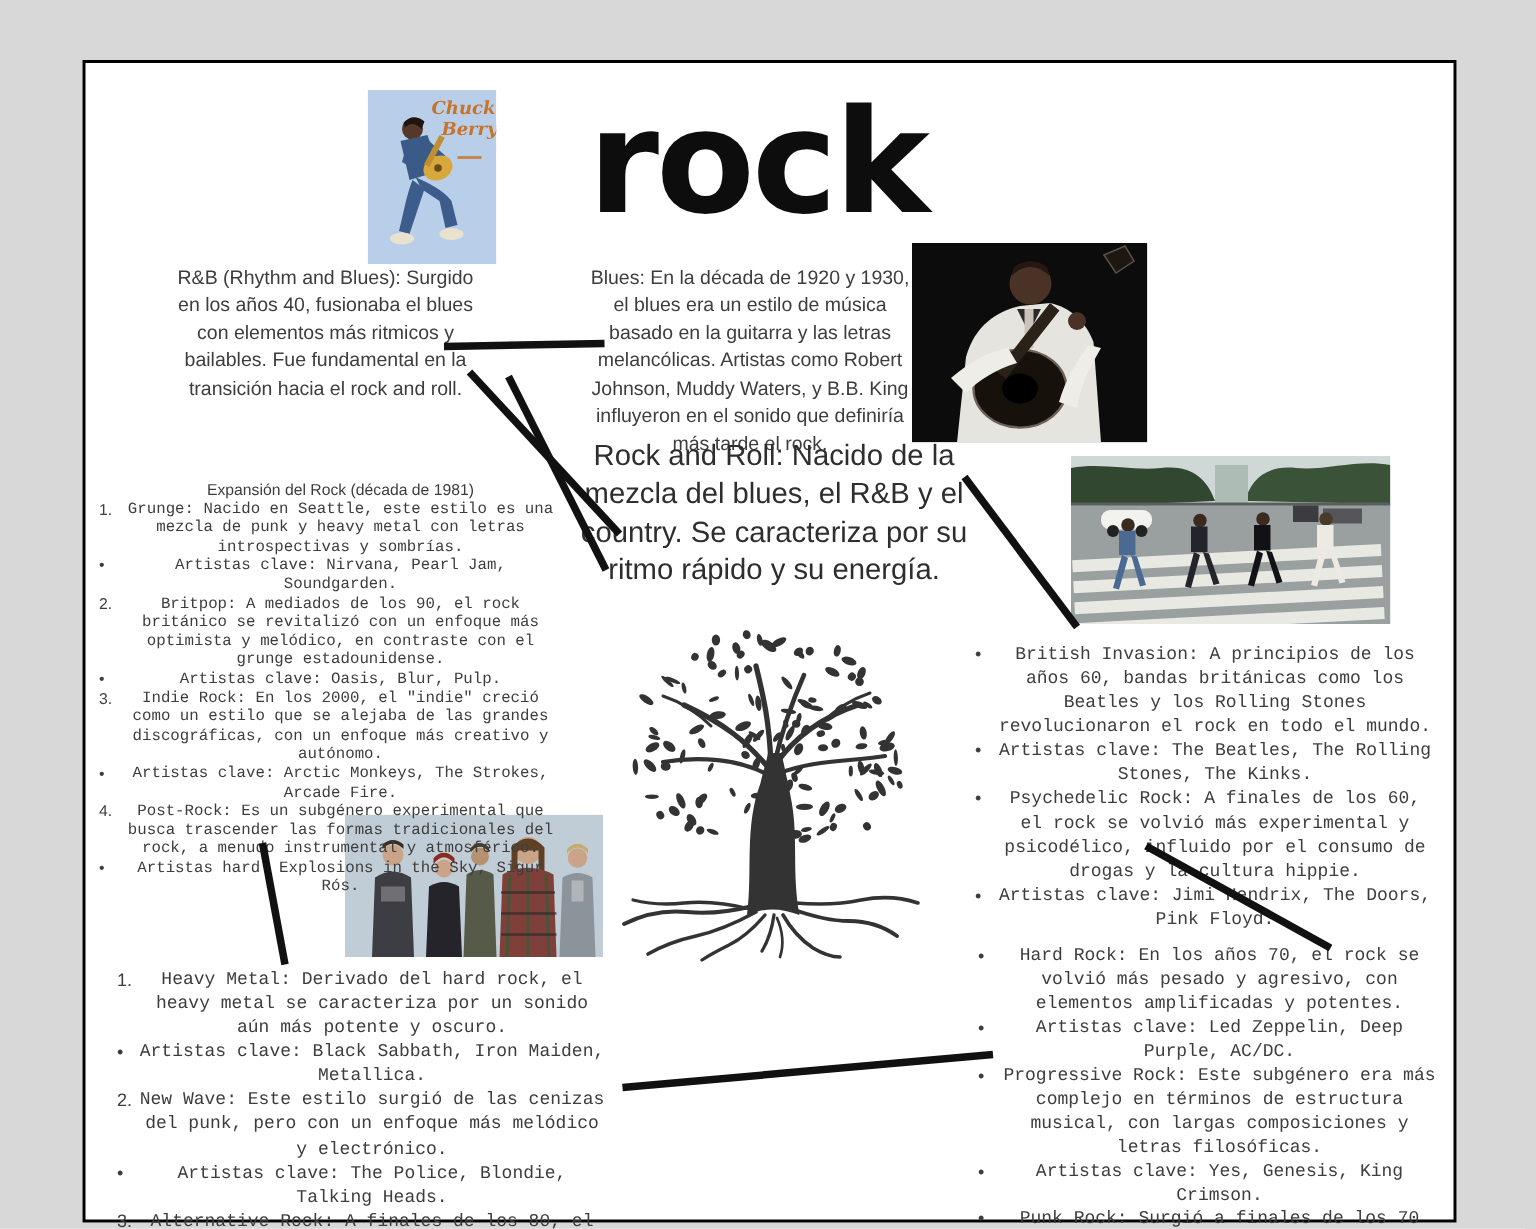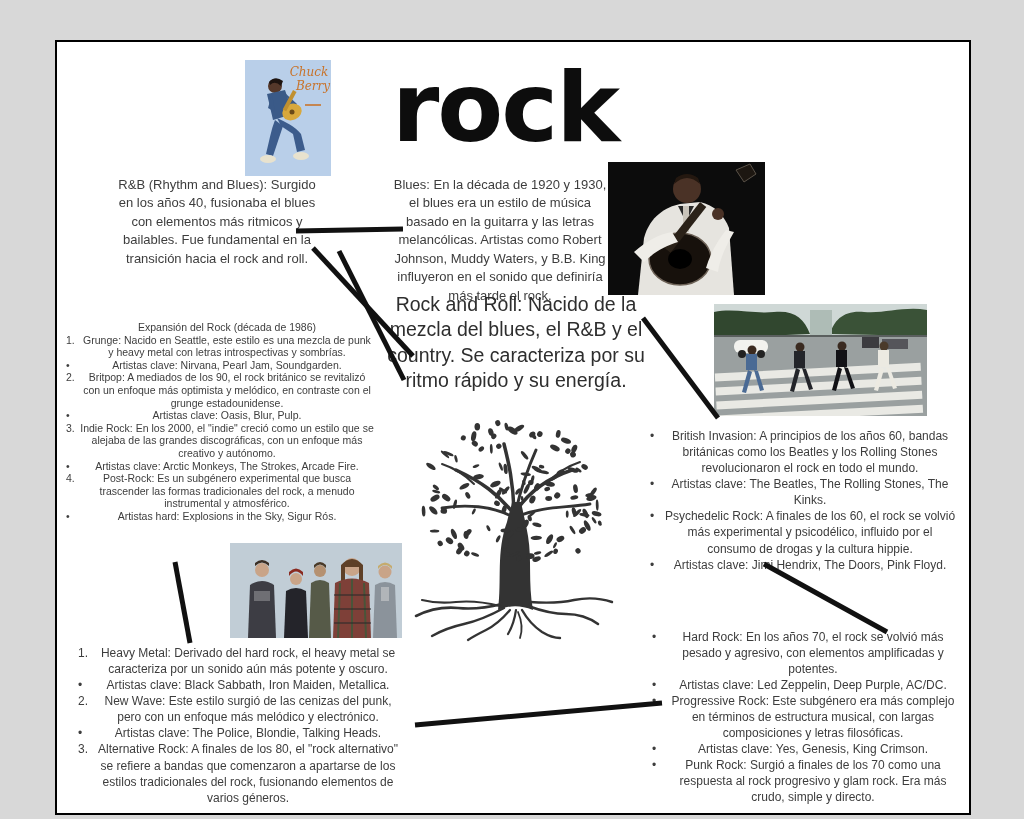--- a/index.html
+++ b/index.html
@@ -13,34 +13,34 @@
   .rnb{left:118px;top:176px;width:198px;font-size:13px;line-height:1.42;text-align:center;}
   .blues{left:388px;top:176px;width:224px;font-size:13px;line-height:1.42;}
   .rnr{left:385px;top:292px;width:262px;font-size:19.5px;line-height:1.3;color:#2e2e2e;}
   .expansion{left:64px;top:321px;width:326px;font-size:10.5px;line-height:1.2;}
   .expansion .hd{text-align:center;}
   .sixties{left:648px;top:428px;width:324px;font-size:12px;line-height:1.34;}
   .eighties{left:76px;top:645px;width:344px;font-size:12px;line-height:1.34;}
   .seventies{left:650px;top:630px;width:326px;font-size:12px;line-height:1.33;}
   .li{position:relative;}
   .li .marker{position:absolute;left:2px;top:0;}
-  .li .li-text{display:block;text-align:center;padding:0 16px;}
+  .li .li-text{display:block;text-align:center;padding:0 16px;font-family:Liberation Mono, monospace;}
   .img-frame{position:absolute;overflow:hidden;}
   svg{display:block;}
   #connector-layer{position:absolute;left:0;top:0;pointer-events:none;}
 </style>
 </head>
 <body>
 
 <div class="stage">
   <div class="canvas"></div>
 
   <div class="abs title">rock</div>
 
-  <div class="img-frame" style="left:245px;top:60px;width:86px;height:124px;">
+  <div class="img-frame" style="left:245px;top:60px;width:86px;height:124px;font-weight:bold;">
     <svg width="86" height="116" viewBox="0 0 86 116">
       <rect x="0" y="0" width="86" height="116" fill="#b9cfe9"></rect>
       <text x="64" y="16" text-anchor="middle" font-family="DejaVu Serif, serif" font-style="italic" font-size="12" fill="#c8732a">Chuck</text>
       <text x="68" y="30" text-anchor="middle" font-family="DejaVu Serif, serif" font-style="italic" font-size="12" fill="#c8732a">Berry</text>
       <rect x="60" y="44" width="16" height="2" fill="#c8732a" opacity="0.8"></rect>
 
       <circle cx="30" cy="26" r="7" fill="#55382a"></circle>
       <path d="M24,22 Q30,15 38,21 L36,26 Q30,20 25,25 Z" fill="#1e1410"></path>
       <path d="M22,34 L40,30 L48,54 L28,60 Z" fill="#3a5a88"></path>
       <path d="M27,34 L23,48 L30,52 Z" fill="#3a5a88"></path>
@@ -309,21 +309,21 @@
     </svg>
   </div>
 
   <div class="abs tblock rnb">R&amp;B (Rhythm and Blues): Surgido en los años 40, fusionaba el blues con elementos más ritmicos y bailables. Fue fundamental en la transición hacia el rock and roll.</div>
 
   <div class="abs tblock blues">Blues: En la década de 1920 y 1930, el blues era un estilo de música basado en la guitarra y las letras melancólicas. Artistas como Robert Johnson, Muddy Waters, y B.B. King influyeron en el sonido que definiría más tarde el rock.</div>
 
   <div class="abs tblock rnr">Rock and Roll: Nacido de la mezcla del blues, el R&amp;B y el country. Se caracteriza por su ritmo rápido y su energía.</div>
 
   <div class="abs tblock expansion">
-    <div class="hd">Expansión del Rock (década de 1986)</div>
+    <div class="hd">Expansión del Rock (década de 1981)</div>
     <div class="li">
         <span class="marker">1.</span>
         <span class="li-text">Grunge: Nacido en Seattle, este estilo es una mezcla de punk y heavy metal con letras introspectivas y sombrías.</span>
       </div>
     <div class="li">
         <span class="marker">•</span>
         <span class="li-text">Artistas clave: Nirvana, Pearl Jam, Soundgarden.</span>
       </div>
     <div class="li">
         <span class="marker">2.</span>

